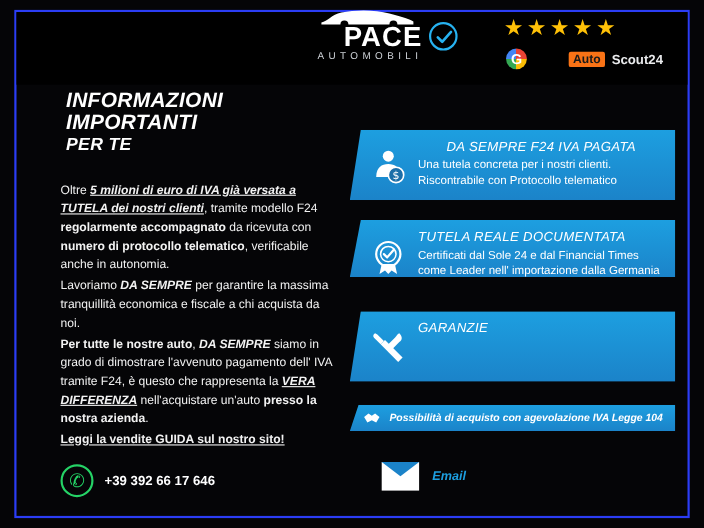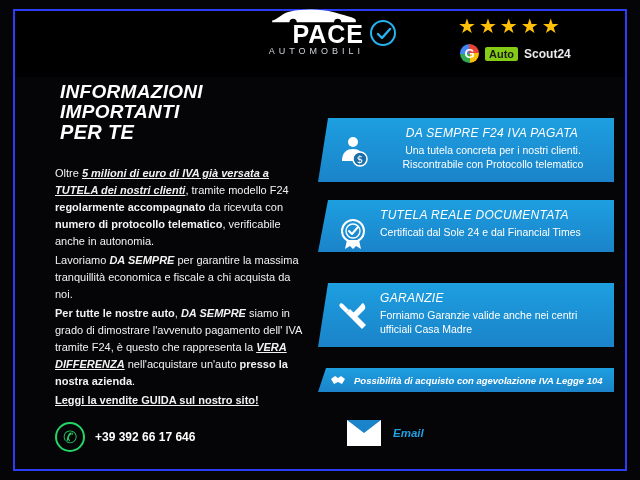--- a/index.html
+++ b/index.html
@@ -27,21 +27,21 @@
   
   .topbar{
     position:absolute;
     left:15px;top:11px;
     width:610px;height:66px;
     background:#000;
   }
   
   .logo{
     position:absolute;
-    left:224px;top:8px;
+    left:244px;top:8px;
     width:178px;height:56px;
     text-align:center;
     color:#fff;
   }
   .car{
     position:absolute;left:40px;top:-2px;width:100px;height:20px;
   }
   .logo-name{
     position:absolute;left:0;top:12px;width:140px;
     font-size:25px;font-weight:bold;letter-spacing:1px;color:#ffffff;
@@ -71,36 +71,36 @@
     width:19px;height:19px;border-radius:50%;
     background:conic-gradient(#ea4335 0 25%, #fbbc05 25% 50%, #34a853 50% 75%, #4285f4 75% 100%);
     position:relative;
   }
   .g-icon::after{
     content:"G";
     position:absolute;left:0;top:0;width:19px;height:19px;
     color:#fff;font-size:13px;font-weight:bold;text-align:center;line-height:19px;
   }
   .as-auto{
-    background:#84cc16;color:#1a1a1a;font-size:11px;font-weight:bold;
-    padding:1px 4px;border-radius:2px;
+    background:#f97316;color:#1a1a1a;font-size:11px;font-weight:bold;
+    padding:1px 4px;border-radius:2px;margin-left:32px;
   }
   .as-scout{
     color:#e9eaec;font-size:12px;font-weight:bold;
   }
 
   
   .headline{
     position:absolute;left:60px;top:82px;
     color:#ffffff;
     font-size:19px;font-weight:bold;font-style:italic;
     line-height:20px;
     letter-spacing:.3px;
   }
-  .headline .l3{font-size:20px;}
+  .headline .l3{font-size:16px;}
 
   
   .body-text{
     position:absolute;left:55px;top:165px;
     width:250px;
     color:#f2f2f2;
     font-size:11px;
     line-height:17px;
   }
   .body-text b{font-weight:bold;text-align:center;}
@@ -128,21 +128,21 @@
   .card-title{
     position:absolute;left:62px;top:8px;right:8px;
     font-size:12px;font-weight:normal;font-style:italic;
     letter-spacing:.3px;
   }
   .card.c1 .card-title{text-align:center;left:62px;right:10px;}
   .card-body{
     position:absolute;left:62px;top:25px;right:8px;
     font-size:10.5px;line-height:14px;
   }
-  .card.c1 .card-body{text-align:center;}
+  .card.c1 .card-body{text-align:left;}
 
   
   .promo{
     position:absolute;left:318px;top:368px;width:296px;height:24px;
     background:linear-gradient(180deg,#1d9fe0 0%,#1b83c9 100%);
     clip-path:polygon(8px 0,100% 0,100% 100%,0 100%);
     color:#fff;font-size:9.5px;font-weight:bold;font-style:italic;
     display:flex;align-items:center;
   }
   .promo .pico{
@@ -242,36 +242,33 @@
       <svg width="36" height="36" viewBox="0 0 36 36">
         <circle cx="18" cy="16" r="11" fill="none" stroke="#ffffff" stroke-width="2"></circle>
         <circle cx="18" cy="16" r="7" fill="none" stroke="#ffffff" stroke-width="1.4"></circle>
         <path d="M14 16 L17 19 L23 12" stroke="#ffffff" stroke-width="2" fill="none" stroke-linecap="round" stroke-linejoin="round"></path>
         <path d="M12 25 L10 34 L15 31 L18 34 L21 31 L26 34 L24 25" fill="#ffffff"></path>
       </svg>
     </div>
     <div class="card-title">TUTELA REALE DOCUMENTATA</div>
     <div class="card-body">
       <div>Certificati dal Sole 24 e dal Financial Times</div>
+      <div>come Leader nell' importazione dalla Germania</div>
     </div>
   </div>
 
   <div class="card c3">
     <div class="card-ico">
       <svg width="36" height="36" viewBox="0 0 36 36">
         <path d="M8 6 L14 12 L11 15 L5 9 C4 8 4 6 6 5 Z" fill="#ffffff"></path>
         <path d="M11 15 L27 31 L31 27 L15 11 Z" fill="#ffffff"></path>
         <path d="M28 5 C31 8 31 11 28 13 L22 19 L18 15 L24 9 C26 7 26 6 28 5 Z" fill="#ffffff"></path>
       </svg>
     </div>
     <div class="card-title">GARANZIE</div>
-    <div class="card-body">
-      <div>Forniamo Garanzie valide anche nei centri</div>
-      <div>ufficiali Casa Madre</div>
-    </div>
   </div>
 
   <div class="promo">
     <span class="pico">
       <svg width="16" height="14" viewBox="0 0 16 14">
           <path d="M1 6 L5 3 L8 5 L11 3 L15 6 L12 11 L8 9 L4 11 Z" fill="#ffffff"></path>
         </svg>
     </span>
     <span>Possibilità di acquisto con agevolazione IVA Legge 104</span>
   </div>

